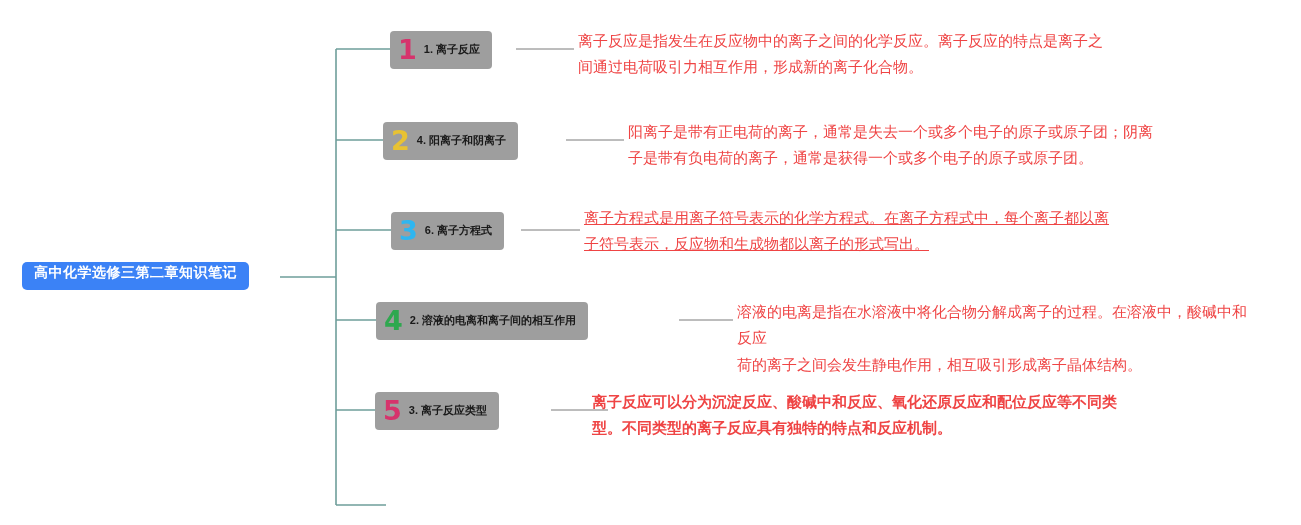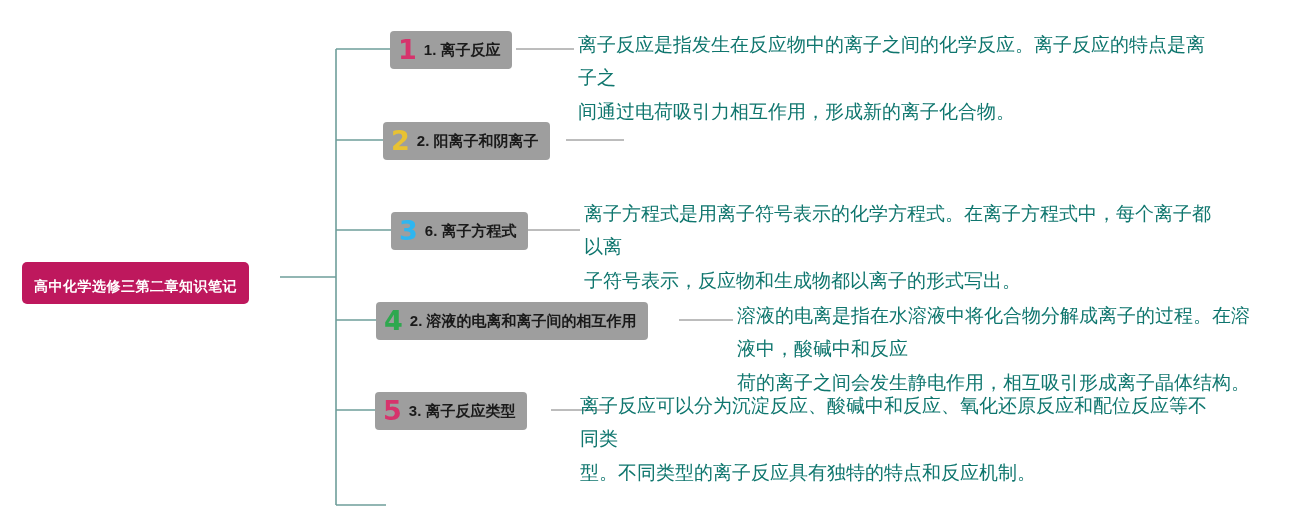--- a/index.html
+++ b/index.html
@@ -25,25 +25,25 @@
     width: 1301px;
     height: 525px;
     pointer-events: none;
   }
 
   
   .root-node {
     position: absolute;
     left: 22px;
     top: 262px;
-    background: #be185d;
+    background: #3b82f6;
     color: #ffffff;
     font-size: 14px;
     font-weight: bold;
-    padding: 16px 12px 8px 12px;
+    padding: 2px 12px 8px 12px;
     border-radius: 5px;
     white-space: nowrap;
     letter-spacing: 0.5px;
     box-sizing: border-box;
   }
 
   
   .topic {
     position: absolute;
     background: #9e9e9e;
@@ -55,31 +55,31 @@
     box-sizing: border-box;
   }
   .topic .num {
     font-size: 27px;
     font-weight: bold;
     line-height: 1;
     margin-right: 7px;
     font-family: "DejaVu Sans", sans-serif;
   }
   .topic .label {
-    font-size: 15px;
+    font-size: 11px;
     font-weight: bold;
     color: #1a1a1a;
     line-height: 1.2;
   }
 
   
   .desc {
     position: absolute;
-    font-size: 19px;
-    color: #0f766e;
+    font-size: 15px;
+    color: #ef4444;
     line-height: 1.75;
     white-space: pre-line;
   }
 </style>
 </head>
 <body>
 
 <div id="mindmap">
 
   <svg id="connectors" viewBox="0 0 1301 525">
@@ -106,37 +106,39 @@
 
   <div class="topic" style="left:390px; top:31px;">
     <span class="num" style="color:#d6336c;">1</span>
     <span class="label">1. 离子反应</span>
   </div>
   <div class="desc" style="left:578px; top:28px; width:640px;">离子反应是指发生在反应物中的离子之间的化学反应。离子反应的特点是离子之
 间通过电荷吸引力相互作用，形成新的离子化合物。</div>
 
   <div class="topic" style="left:383px; top:122px;">
     <span class="num" style="color:#e8c233;">2</span>
-    <span class="label">2. 阳离子和阴离子</span>
+    <span class="label">4. 阳离子和阴离子</span>
   </div>
+  <div class="desc" style="left:628px; top:119px; width:640px;">阳离子是带有正电荷的离子，通常是失去一个或多个电子的原子或原子团；阴离
+子是带有负电荷的离子，通常是获得一个或多个电子的原子或原子团。</div>
 
   <div class="topic" style="left:391px; top:212px;">
     <span class="num" style="color:#2fb6f0;">3</span>
     <span class="label">6. 离子方程式</span>
   </div>
-  <div class="desc" style="left:584px; top:197px; width:640px;">离子方程式是用离子符号表示的化学方程式。在离子方程式中，每个离子都以离
+  <div class="desc" style="left:584px; top:205px; width:640px;text-decoration:underline;">离子方程式是用离子符号表示的化学方程式。在离子方程式中，每个离子都以离
 子符号表示，反应物和生成物都以离子的形式写出。</div>
 
   <div class="topic" style="left:376px; top:302px;">
     <span class="num" style="color:#2fa84f;">4</span>
     <span class="label">2. 溶液的电离和离子间的相互作用</span>
   </div>
   <div class="desc" style="left:737px; top:299px; width:520px;">溶液的电离是指在水溶液中将化合物分解成离子的过程。在溶液中，酸碱中和反应
 荷的离子之间会发生静电作用，相互吸引形成离子晶体结构。</div>
 
   <div class="topic" style="left:375px; top:392px;">
     <span class="num" style="color:#d6336c;">5</span>
     <span class="label">3. 离子反应类型</span>
   </div>
-  <div class="desc" style="left:580px; top:389px; width:640px;">离子反应可以分为沉淀反应、酸碱中和反应、氧化还原反应和配位反应等不同类
+  <div class="desc" style="left:592px; top:389px; width:640px;font-weight:bold;">离子反应可以分为沉淀反应、酸碱中和反应、氧化还原反应和配位反应等不同类
 型。不同类型的离子反应具有独特的特点和反应机制。</div>
 
 </div>
 
 </body></html>

